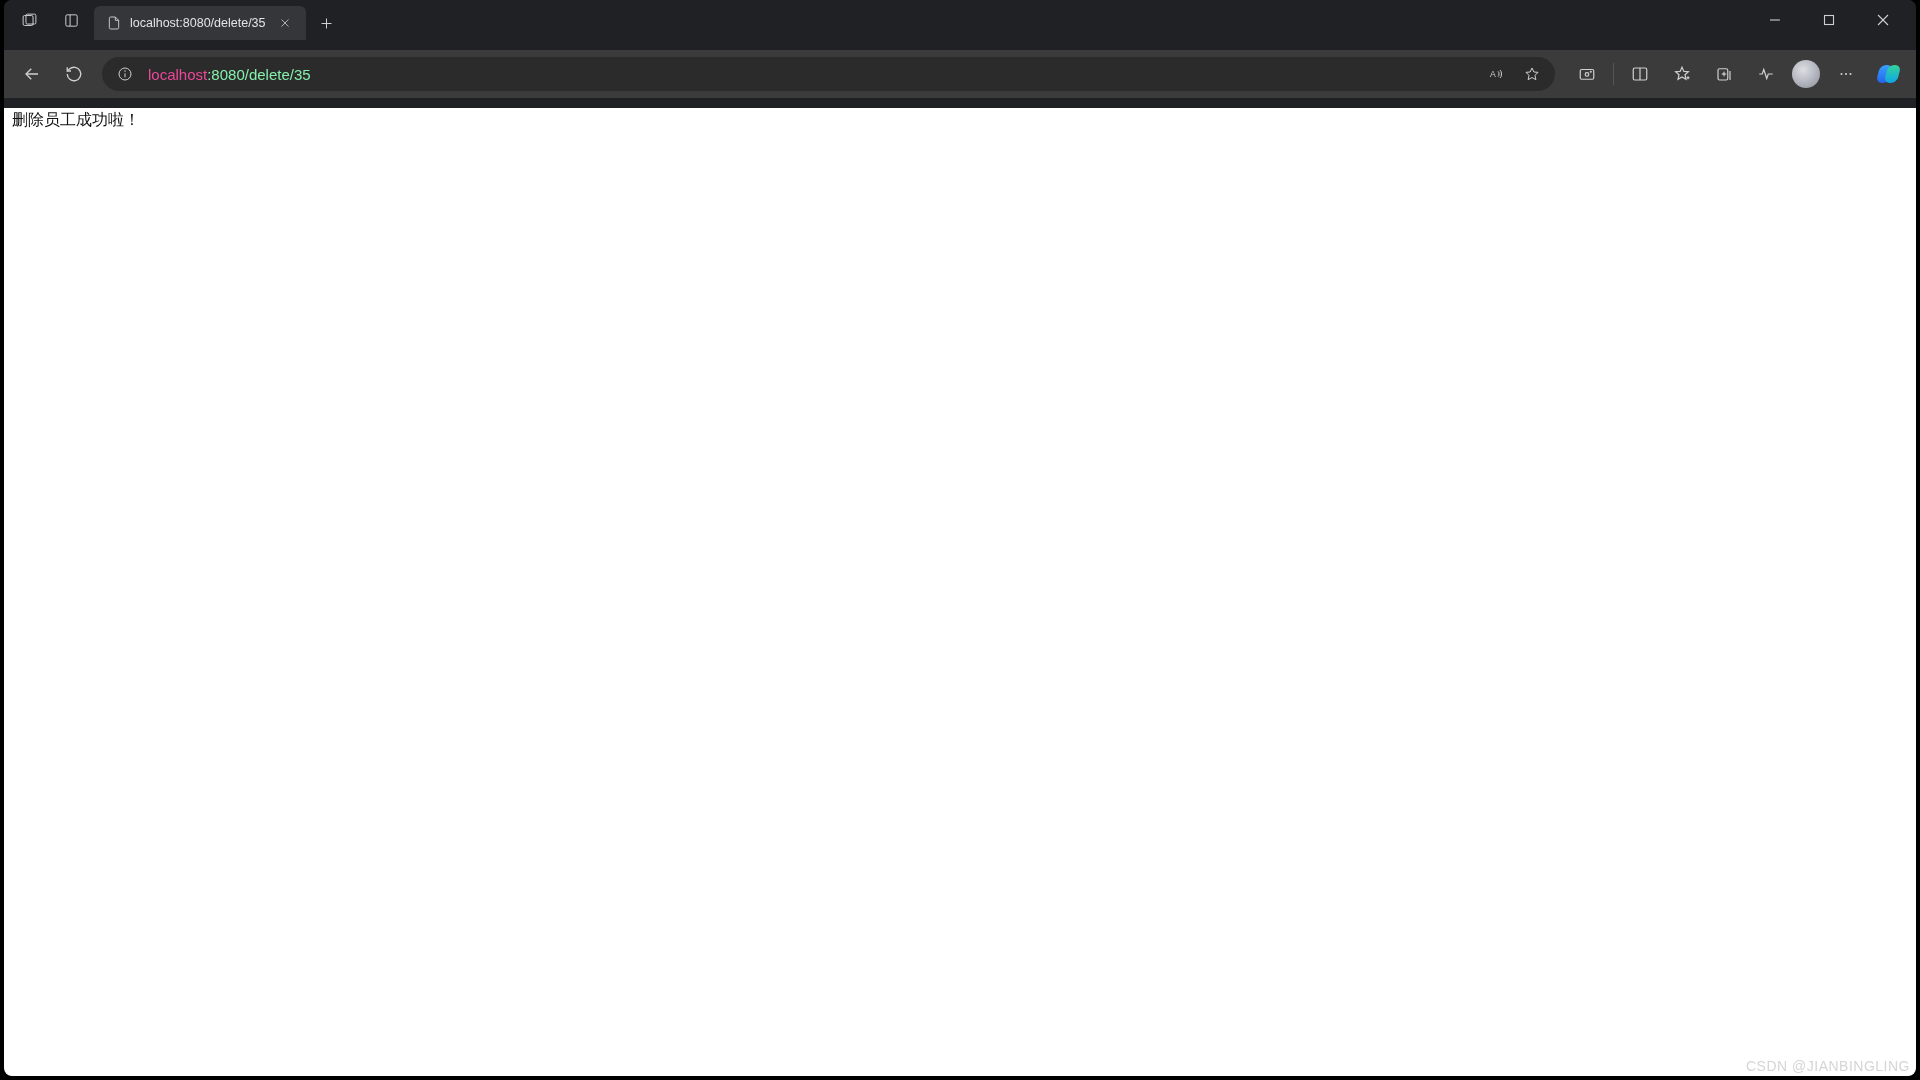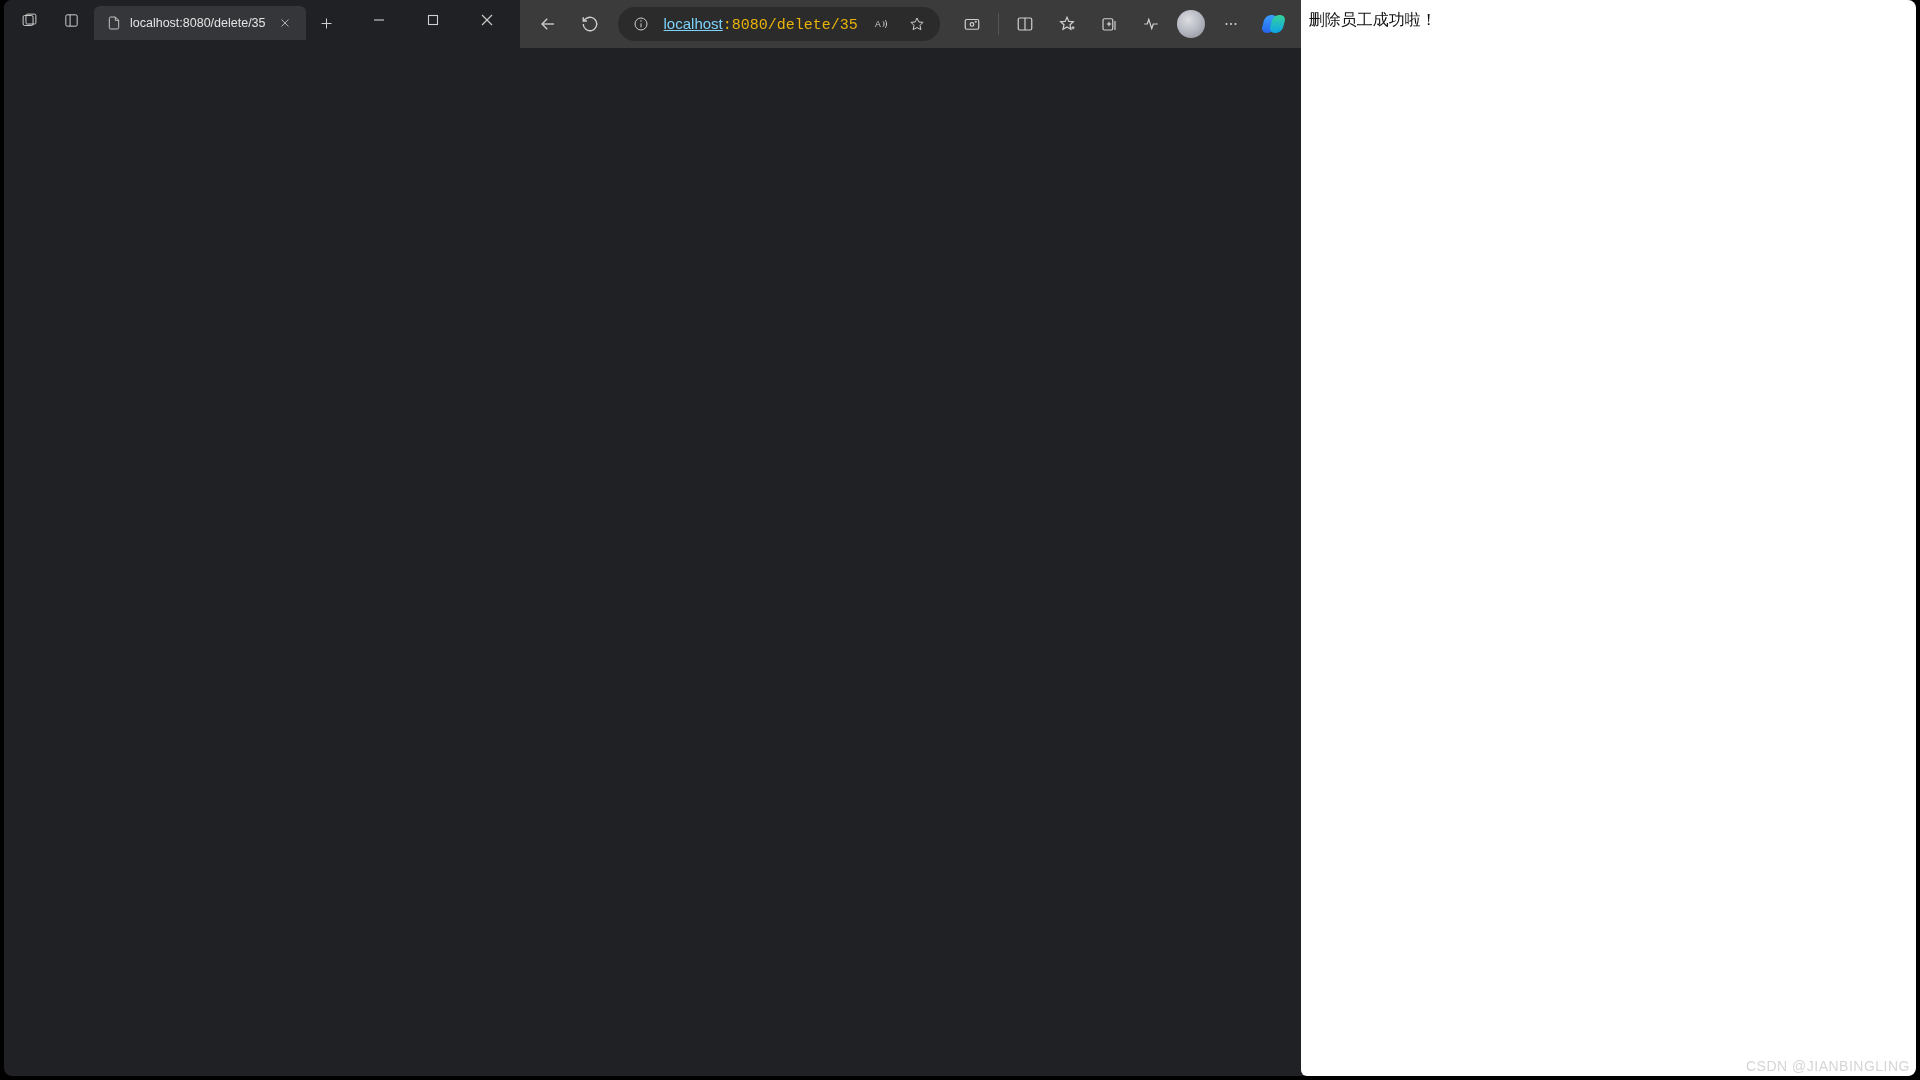--- a/index.html
+++ b/index.html
@@ -5,21 +5,22 @@
   * { margin: 0; padding: 0; box-sizing: border-box; font-family: "Segoe UI", "Microsoft YaHei", Arial, sans-serif; }
   html, body { width: 1920px; height: 1080px; overflow: hidden; background: #000; }
 
   .window {
     position: absolute;
     left: 4px; top: 0; right: 4px; bottom: 4px;
     background: #202124;
     border-radius: 8px;
     overflow: hidden;
     display: flex;
-    flex-direction: row;
+    flex-direction: column;
+    gap: 10px;
   }
 
   
   .titlebar {
     height: 40px;
     background: #202124;
     display: flex;
     align-items: center;
     padding: 0 6px 0 6px;
     gap: 4px;
@@ -101,22 +102,22 @@
     display:flex; align-items:center; justify-content:center;
     color:#cfcfcf;
   }
   .addr-icon svg { width:16px; height:16px; stroke:currentColor; fill:none; stroke-width:1.5; }
 
   .url {
     flex:1;
     font-size: 15px;
     white-space: nowrap;
   }
-  .url .host { color:#7dd3fc;text-decoration:underline; }
-  .url .rest { color:#eab308;font-family:Liberation Mono, monospace; }
+  .url .host { color:#ec4899; }
+  .url .rest { color:#86efac; }
 
   .toolbar-right { display:flex; align-items:center; gap:2px; padding-left:4px; }
   .tool-btn {
     width:40px; height:40px;
     display:flex; align-items:center; justify-content:center;
     color:#d0d0d0;
   }
   .tool-btn svg { width:18px; height:18px; stroke:currentColor; fill:none; stroke-width:1.6; }
   .divider { width:1px; height:22px; background:#555; margin:0 4px; }
 
@@ -143,21 +144,21 @@
   
   .viewport {
     flex:1;
     background:#ffffff;
     border-radius: 0 0 6px 6px;
     position:relative;
     color:#111;
     font-size:16px;
   }
   .page-body {
-    padding: 10px 8px;
+    padding: 2px 8px;
   }
 
   
   .watermark {
     position:absolute;
     right:10px; bottom:6px;
     color:#d5d5d5;
     font-size:14px;
     letter-spacing:0.5px;
     font-family: Arial, sans-serif;

